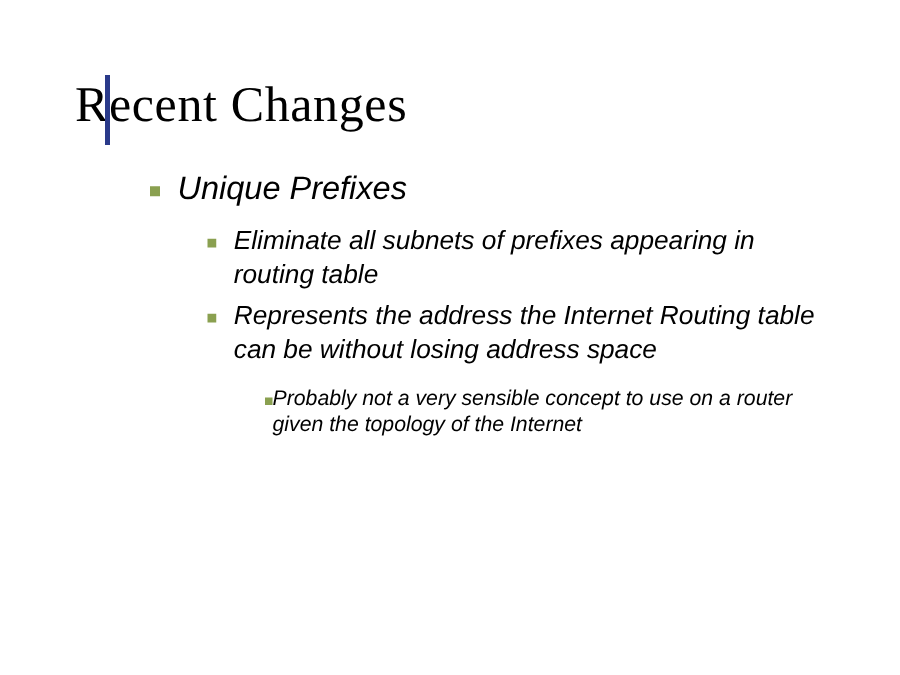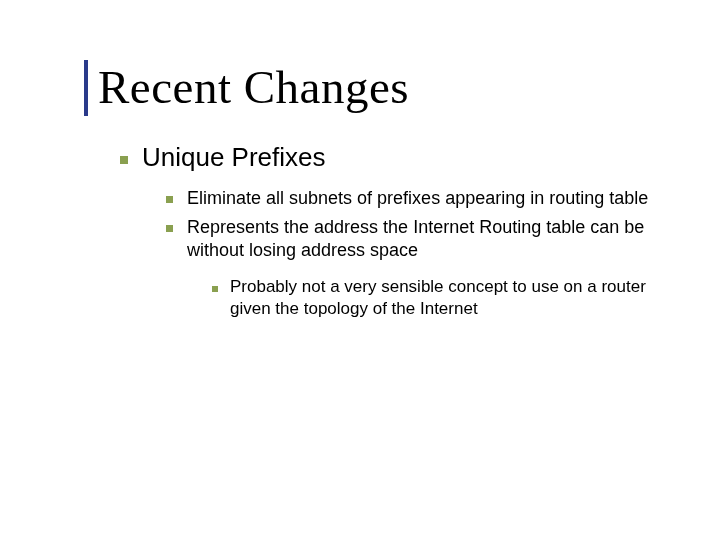--- a/index.html
+++ b/index.html
@@ -13,38 +13,37 @@
   .accent-bar {
     position: absolute;
     left: 84px;
     top: 60px;
     width: 4px;
     height: 56px;
     background: #2a3a8a;
   }
   .title {
     font-family: "Times New Roman", Times, serif;
-    font-size: 47px;
+    font-size: 40px;
     font-weight: 400;
     color: #000;
-    margin-left: 38px;
     margin-bottom: 28px;
     letter-spacing: 0.5px;
   }
-  ul { list-style: none; }
+  ul { list-style: none; font-style: italic; }
   .lvl1 { margin-left: 60px; }
   .lvl1 > li { margin-bottom: 14px; }
   .lvl1 > li > .row { display: flex; align-items: baseline; gap: 14px; }
   .lvl1-text { font-size: 26px; }
   .lvl2 { margin-left: 46px; margin-top: 14px; }
   .lvl2 > li { margin-bottom: 6px; }
   .lvl2 > li > .row { display: flex; align-items: baseline; gap: 14px; }
-  .lvl2-text { font-size: 18px; line-height: 1.28; max-width: 470px; }
+  .lvl2-text { font-size: 21px; line-height: 1.28; max-width: 470px; }
   .lvl3 { margin-left: 46px; margin-top: 14px; }
-  .lvl3 > li > .row { display: flex; align-items: baseline; gap: 12px; }
+  .lvl3 > li > .row { display: flex; align-items: baseline; gap: 0; }
   .lvl3-text { font-size: 17px; line-height: 1.28; max-width: 430px; }
   .bullet {
     display: inline-block;
     width: 8px;
     height: 8px;
     background: #8aa050;
     flex: 0 0 auto;
     position: relative;
     top: -2px;
   }

